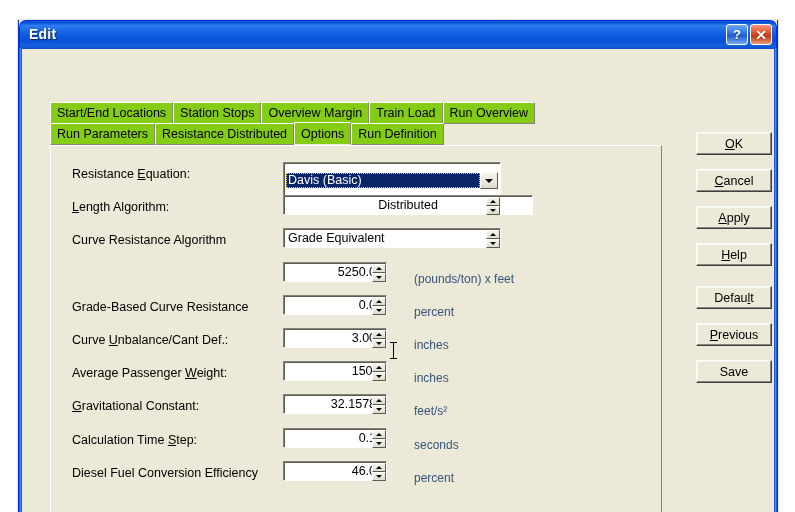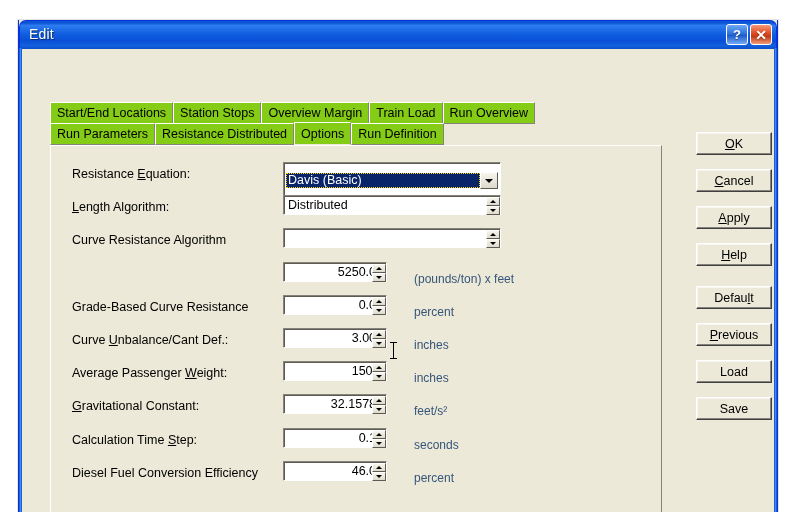--- a/index.html
+++ b/index.html
@@ -35,21 +35,21 @@
     background: linear-gradient(to bottom,
       #0c59d8 0%, #0a50d1 6%, #2d7cf0 16%, #1f6ee8 30%,
       #0e5cdf 50%, #0a4fd6 72%, #1360dd 88%, #0b4ec9 100%);
     border-top-left-radius: 7px;
     border-top-right-radius: 7px;
     border: 1px solid #0831d9;
     border-bottom: none;
   }
   .titlebar-text {
     position: absolute; left: 9px; top: 5px;
-    font-size: 14px; font-weight: normal; color: #ffffff;
+    font-size: 14px; font-weight: bold; color: #ffffff;
     text-shadow: 1px 1px 1px rgba(0,0,0,0.55);
     letter-spacing: 0.2px;
   }
   .title-btns { position: absolute; right: 4px; top: 3px; display: flex; gap: 2px; }
   .tbtn {
     width: 22px; height: 21px;
     border: 1px solid #ffffff;
     border-radius: 3px;
     display: flex; align-items: center; justify-content: center;
     font-size: 13px; font-weight: bold; color: #ffffff;
@@ -286,37 +286,38 @@
                   <div class="sel">Davis (Basic)</div>
                   <div class="drop">
                     <i></i>
                   </div>
                 </div>
               </div>
             </div>
             <div class="row">
               <div class="lbl"><u>L</u>ength Algorithm:</div>
               <div class="field">
-                <div class="edit" style="width: 218px;">
+                <div class="edit" style="width: 250px; text-align: center;">
                   <div class="val">Distributed</div>
                   <div class="spin" style="left: 202px;">
                     <div class="sb">
                       <i class="arrow-up"></i>
                     </div>
                     <div class="sb">
                       <i class="arrow-dn"></i>
                     </div>
                   </div>
                 </div>
               </div>
             </div>
             <div class="row">
               <div class="lbl">Curve Resistance Algorithm</div>
               <div class="field">
                 <div class="edit" style="width: 218px;">
+                  <div class="val">Grade Equivalent</div>
                   <div class="spin" style="left: 202px;">
                     <div class="sb">
                       <i class="arrow-up"></i>
                     </div>
                     <div class="sb">
                       <i class="arrow-dn"></i>
                     </div>
                   </div>
                 </div>
               </div>
@@ -446,18 +447,17 @@
       </div>
     </div>
 
     <div class="btncol" id="btncol">
         <div class="btn"><u>O</u>K</div>
         <div class="btn"><u>C</u>ancel</div>
         <div class="btn"><u>A</u>pply</div>
         <div class="btn gap"><u>H</u>elp</div>
         <div class="btn">Defau<u>l</u>t</div>
         <div class="btn"><u>P</u>revious</div>
-        <div class="btn">Load</div>
         <div class="btn">Save</div>
       </div>
 
   </div>
 </div>
 
 </body></html>

